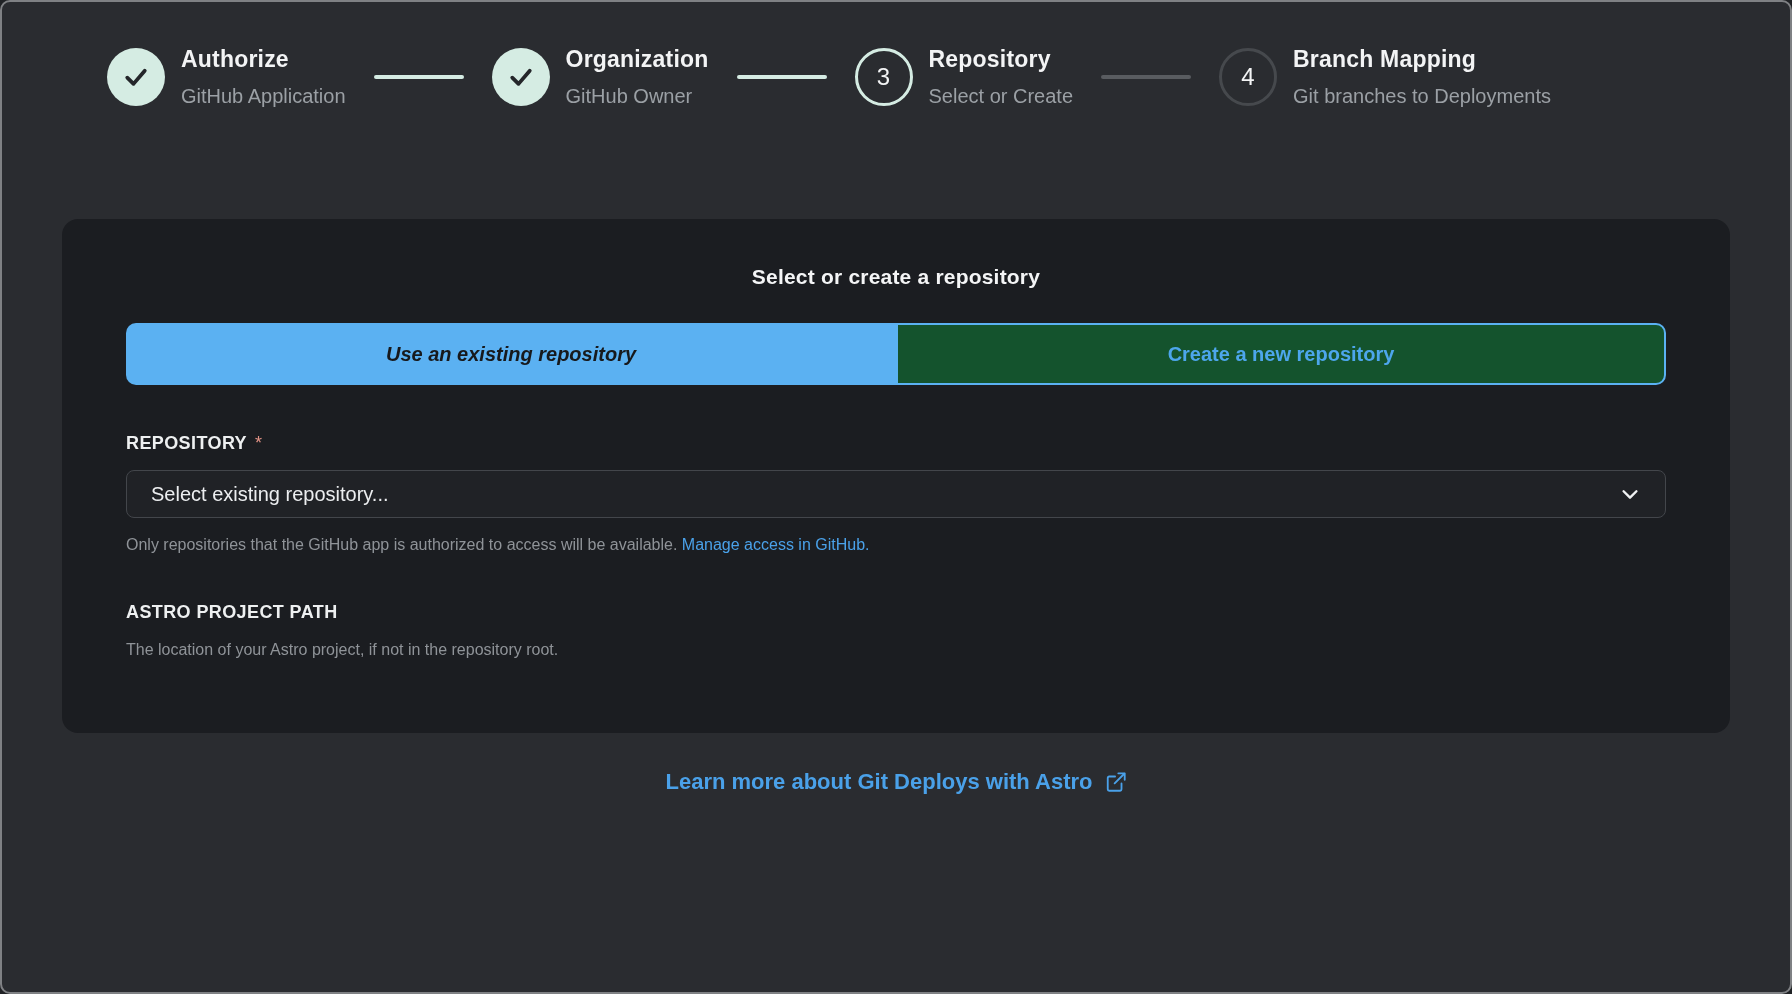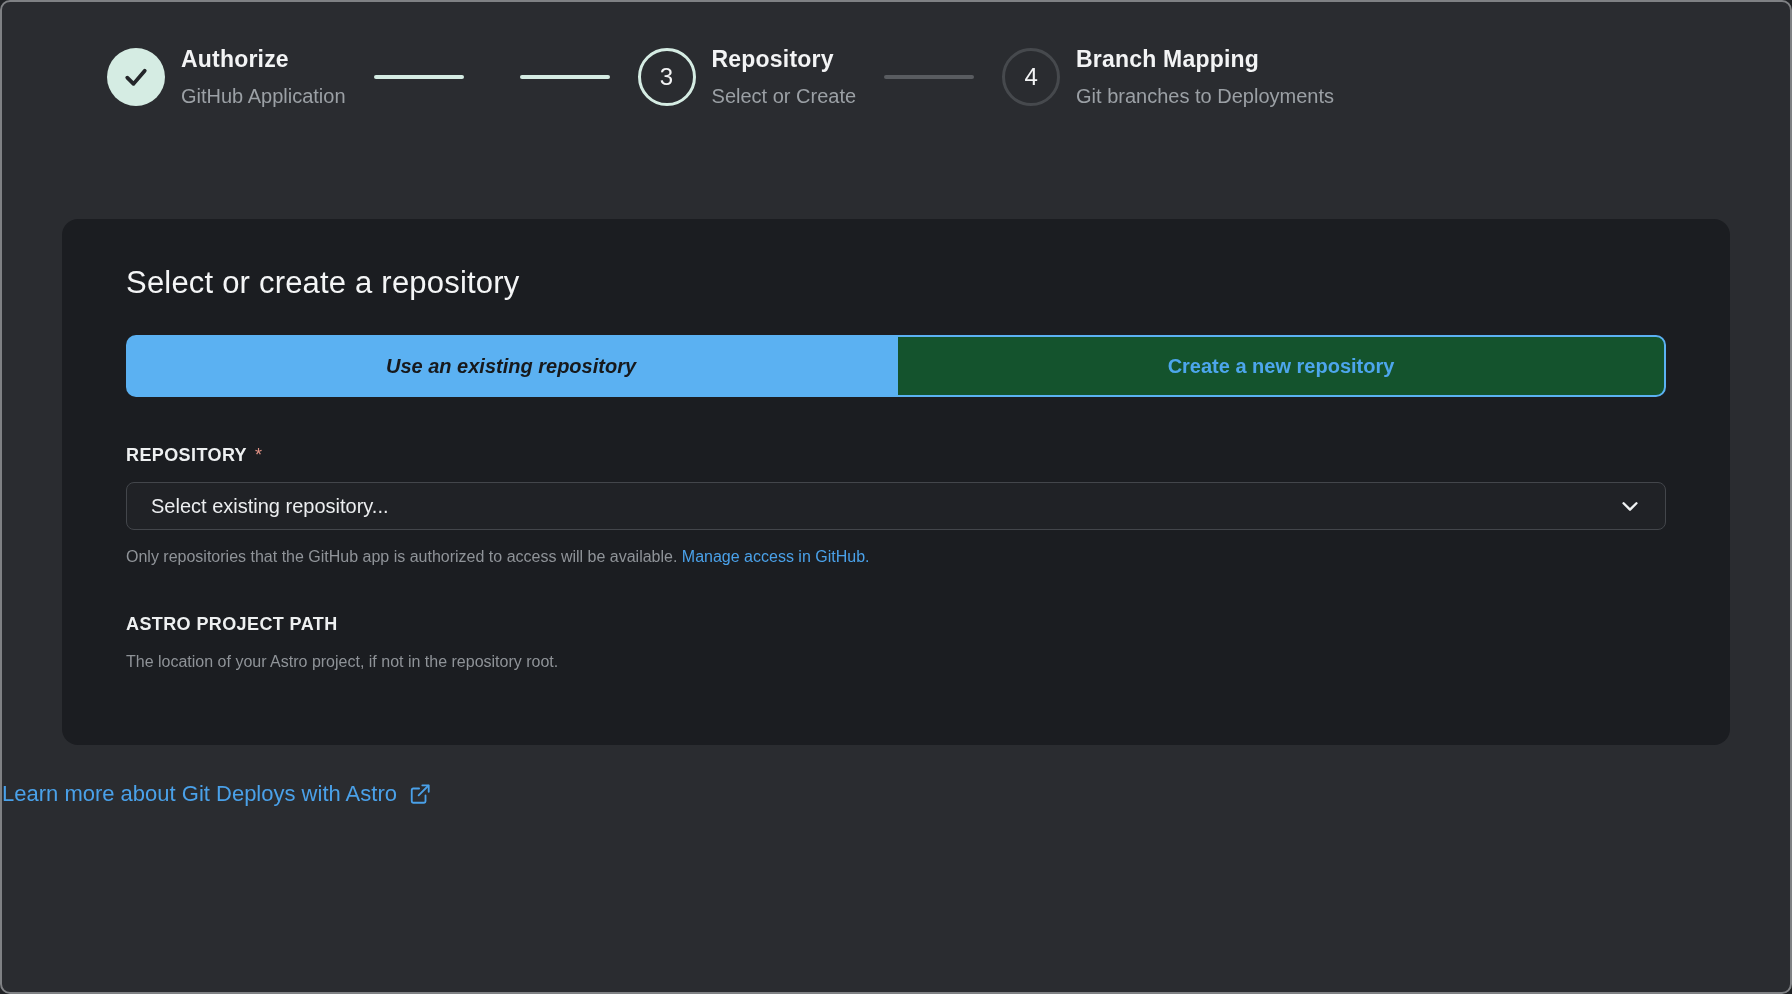--- a/index.html
+++ b/index.html
@@ -41,23 +41,24 @@
   .connector.todo { background: #595c60; }
 
   
   .card {
     margin: 111px 60px 0 60px;
     background: #1b1d21;
     border-radius: 16px;
     padding: 46px 64px 74px 64px;
   }
   .card-title {
+    text-align: center;
     color: #f4f5f6;
-    font-size: 31px;
-    font-weight: 400;
+    font-size: 21px;
+    font-weight: 700;
     letter-spacing: 0.2px;
     margin-bottom: 34px;
   }
 
   
   .tabs { display: flex; width: 100%; height: 62px; }
   .tab {
     flex: 1 1 50%;
     display: flex; align-items: center; justify-content: center;
     font-size: 20px; font-weight: 700;
@@ -105,21 +106,21 @@
   .helper {
     margin-top: 18px;
     color: #8f9398;
     font-size: 16px;
   }
   .helper a, .link { color: #4aa1e9; text-decoration: none; cursor: pointer; }
 
   
   .footer {
     margin-top: 36px;
-    display: flex; align-items: center; gap: 12px;
+    display: flex; align-items: center; justify-content: center; gap: 12px; font-weight: bold;
   }
   .footer-link { color: #4aa1e9; font-size: 22px; cursor: pointer; }
   .external-icon svg { width: 22px; height: 22px; display: block; }
 </style>
 </head>
 <body>
 
 <div class="frame">
 
   <div class="stepper">
@@ -134,20 +135,34 @@
 
       </div>
       <div class="step-text">
         <span class="step-title">Authorize</span>
         <span class="step-sub">GitHub Application</span>
       </div>
     </div>
 
     <div class="connector done"></div>
 
+    <div class="step complete">
+      <div class="step-circle">
+        <span class="check-icon">
+          <svg viewBox="0 0 24 24" fill="none">
+              <path d="M5 12.5 L10 17.5 L19 7" stroke="#24262a" stroke-width="3" stroke-linecap="round" stroke-linejoin="round"></path>
+            </svg>
+        </span>
+
+      </div>
+      <div class="step-text">
+        <span class="step-title">Organization</span>
+        <span class="step-sub">GitHub Owner</span>
+      </div>
+    </div>
 
     <div class="connector done"></div>
 
     <div class="step current">
       <div class="step-circle">
 
         <span class="step-num">3</span>
       </div>
       <div class="step-text">
         <span class="step-title">Repository</span>

